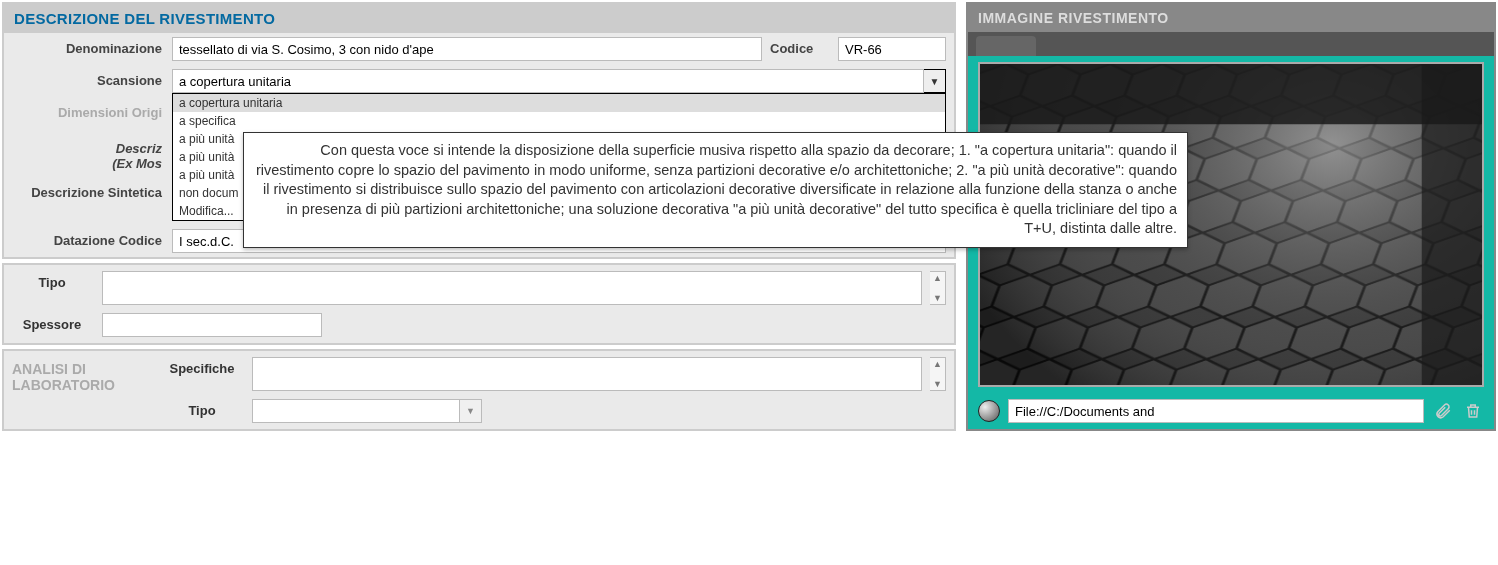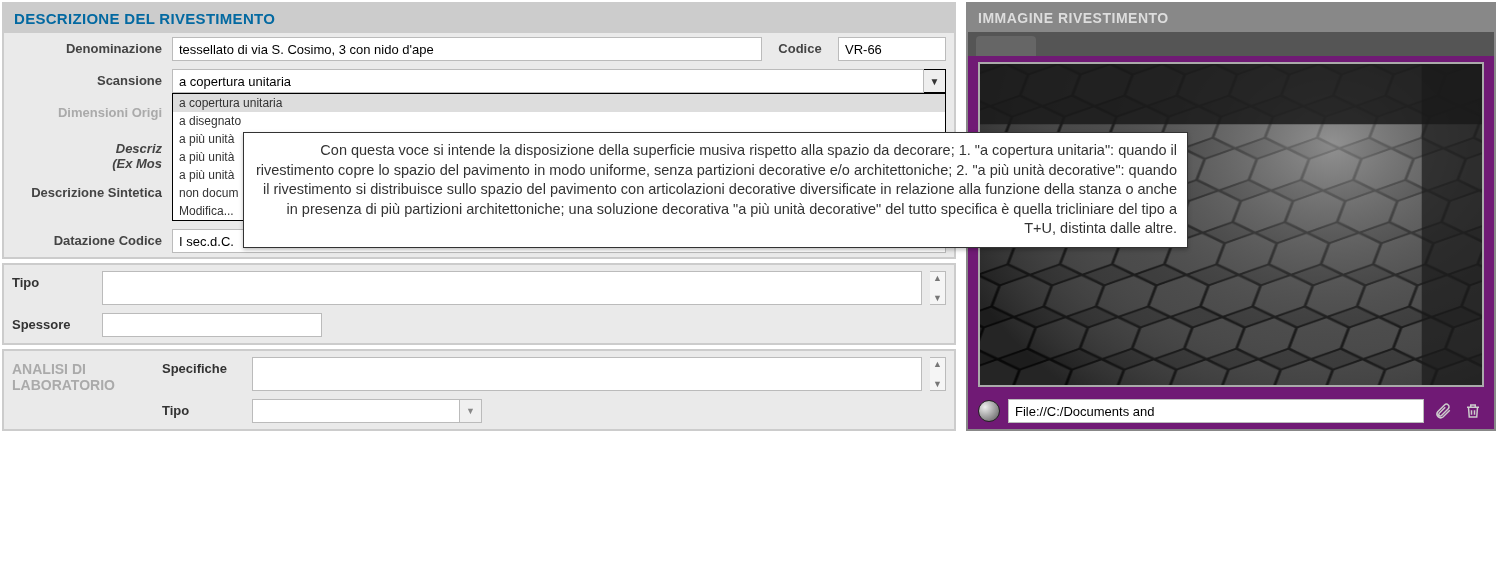--- a/index.html
+++ b/index.html
@@ -38,21 +38,21 @@
     width: 150px;
     text-align: right;
     font-weight: bold;
     color: #444;
     padding-top: 4px;
     flex-shrink: 0;
   }
   .label.italic { font-style: italic; font-weight: bold;}
   .label.dim { color: #aaa; }
   .label-secondary {
-    width: 60px; text-align: center; font-weight: bold; color:#444; padding-top:4px;
+    width: 60px; text-align: left; font-weight: bold; color:#444; padding-top:4px;
   }
   .field {
     flex: 1;
     display: flex;
     gap: 8px;
     align-items: stretch;
   }
   input[type=text], .text-input {
     border: 1px solid #bbb;
     background: #fff;
@@ -109,36 +109,36 @@
   .sub-section{
     display:flex; border:2px solid #ccc; background:#eaeaea;
     padding:2px 0;
   }
   .sub-section .side-label{
     width:150px; font-weight:bold; color:#aaa; padding:8px 8px 0 8px;
     font-size:14px;
   }
   .sub-section .fields{ flex:1; }
   .sub-row{ display:flex; gap:10px; padding:4px 8px; align-items:flex-start;}
-  .sub-row .slabel{ width:80px; text-align:left; font-weight:bold; padding-top:4px;}
+  .sub-row .slabel{ width:80px; text-align:center; font-weight:bold; padding-top:4px;}
 
   .small-select{
     width:230px; display:flex;
   }
   .small-select input{
     flex:1; border:1px solid #bbb; background:#fff; height:24px; font:inherit; padding:3px 6px;
   }
   .small-select .sbtn{
     width:22px; border:1px solid #bbb; border-left:none; background:#f0f0f0;
     display:flex; align-items:center; justify-content:center; font-size:9px; color:#888;
   }
 
   
   .img-panel{
-    background:#701a75; border:2px solid #888; flex:1; display:flex; flex-direction:column;
+    background:#14b8a6; border:2px solid #888; flex:1; display:flex; flex-direction:column;
   }
   .img-header{
     background:#888; color:#ddd; font-weight:bold; padding:6px 10px; font-size:14px;
     letter-spacing:0.5px;
   }
   .img-tabbar{
     display:flex; background:#555; padding-top:4px; padding-left:8px;
   }
   .img-tab{
     width:60px; height:20px; background:#666; border-radius:4px 4px 0 0;
@@ -203,21 +203,21 @@
 
     <div class="row" style="position:relative;">
       <div class="label">Scansione</div>
       <div class="select-wrap">
         <input class="select-input" type="text" value="a copertura unitaria" style="">
         <div class="select-btn">
           <span>▼</span>
         </div>
         <div class="dropdown-list">
           <div class="opt sel">a copertura unitaria</div>
-          <div class="opt">a disegnato</div>
+          <div class="opt">a specifica</div>
           <div class="opt">a più unità</div>
           <div class="opt">a più unità</div>
           <div class="opt">a più unità</div>
           <div class="opt">non docum</div>
           <div class="opt">Modifica...</div>
         </div>
       </div>
     </div>
 
     <div class="row">

